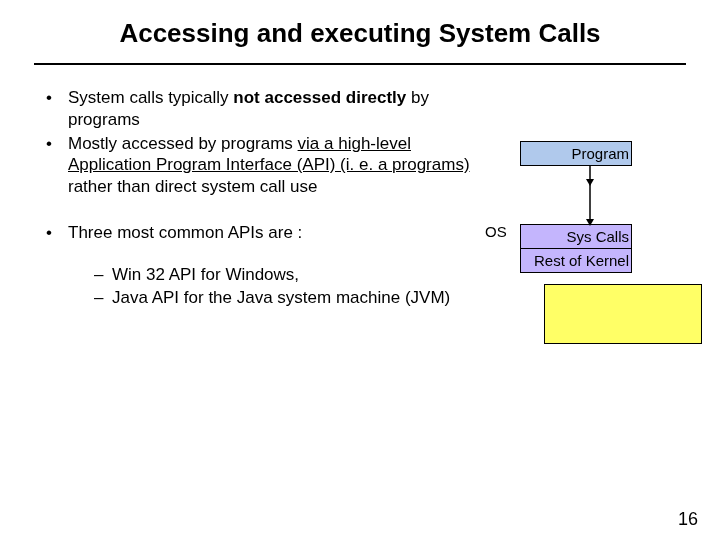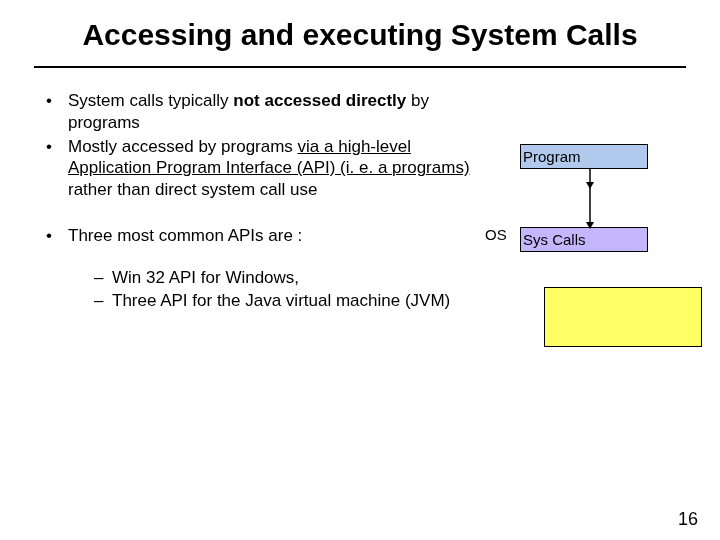--- a/index.html
+++ b/index.html
@@ -12,21 +12,21 @@
     position: relative;
     overflow: hidden;
   }
   .slide {
     width: 100%;
     height: 100%;
     padding: 18px 40px 0 40px;
     position: relative;
   }
   .title {
-    font-size: 30px;
+    font-size: 26px;
     font-weight: bold;
     text-align: center;
     padding: 0 20px 14px 20px;
   }
   .rule {
     border: none;
     border-top: 2.5px solid #000;
     margin: 0 -6px 22px -6px;
   }
   .content {
@@ -80,24 +80,24 @@
     position: relative;
     padding-top: 54px;
   }
   .diagram {
     position: relative;
     margin-left: 40px;
     width: 140px;
   }
   .box {
     border: 1.5px solid #000;
-    text-align: left;
+    text-align: right;
     font-size: 15px;
     padding: 3px 2px;
-    width: 128px;
+    width: 112px;
     background: #fff;
     position: relative;
     z-index: 2;
   }
   .blue { background: #b0c9ec; }
   .yellow { background: #c4b5fd; }
   .gap { height: 18px; position: relative; }
   .big-gap { height: 40px; position: relative; }
   .os-label {
     position: absolute;
@@ -146,21 +146,21 @@
         <li>
           <span>Mostly accessed by programs </span><span class="u">via a high-level Application Program Interface (API) (i. e. a programs)</span><span> rather than direct system call use</span>
         </li>
       </ul>
       <div class="spacer"></div>
       <ul class="bullets">
         <li>
           <span>Three most common APIs are :</span>
           <ul class="dashes">
             <li>Win 32 API for Windows,</li>
-            <li>Three API for the Java virtual machine (JVM)</li>
+            <li>Java API for the Java system machine (JVM)</li>
           </ul>
         </li>
       </ul>
     </div>
 
     <div class="diagram-col">
       <div class="diagram">
         <div class="os-area"></div>
 
         <div class="box blue">Program</div>
@@ -173,19 +173,20 @@
         <div class="big-gap">
           <svg class="arrow" width="14" height="42">
             <line x1="7" y1="-2" x2="7" y2="38" stroke="#000" stroke-width="1.5"></line>
             <polygon points="7,42 3,35 11,35" fill="#000"></polygon>
           </svg>
         </div>
         <div class="box yellow" style="position:relative;">
           <span class="os-label">OS</span>
           <span>Sys Calls</span>
         </div>
+        <div class="box yellow" style="margin-top:-1.5px;">Rest of Kernel</div>
       </div>
     </div>
 
   </div>
 
   <div class="page-num">16</div>
 </div>
 
 </body></html>

